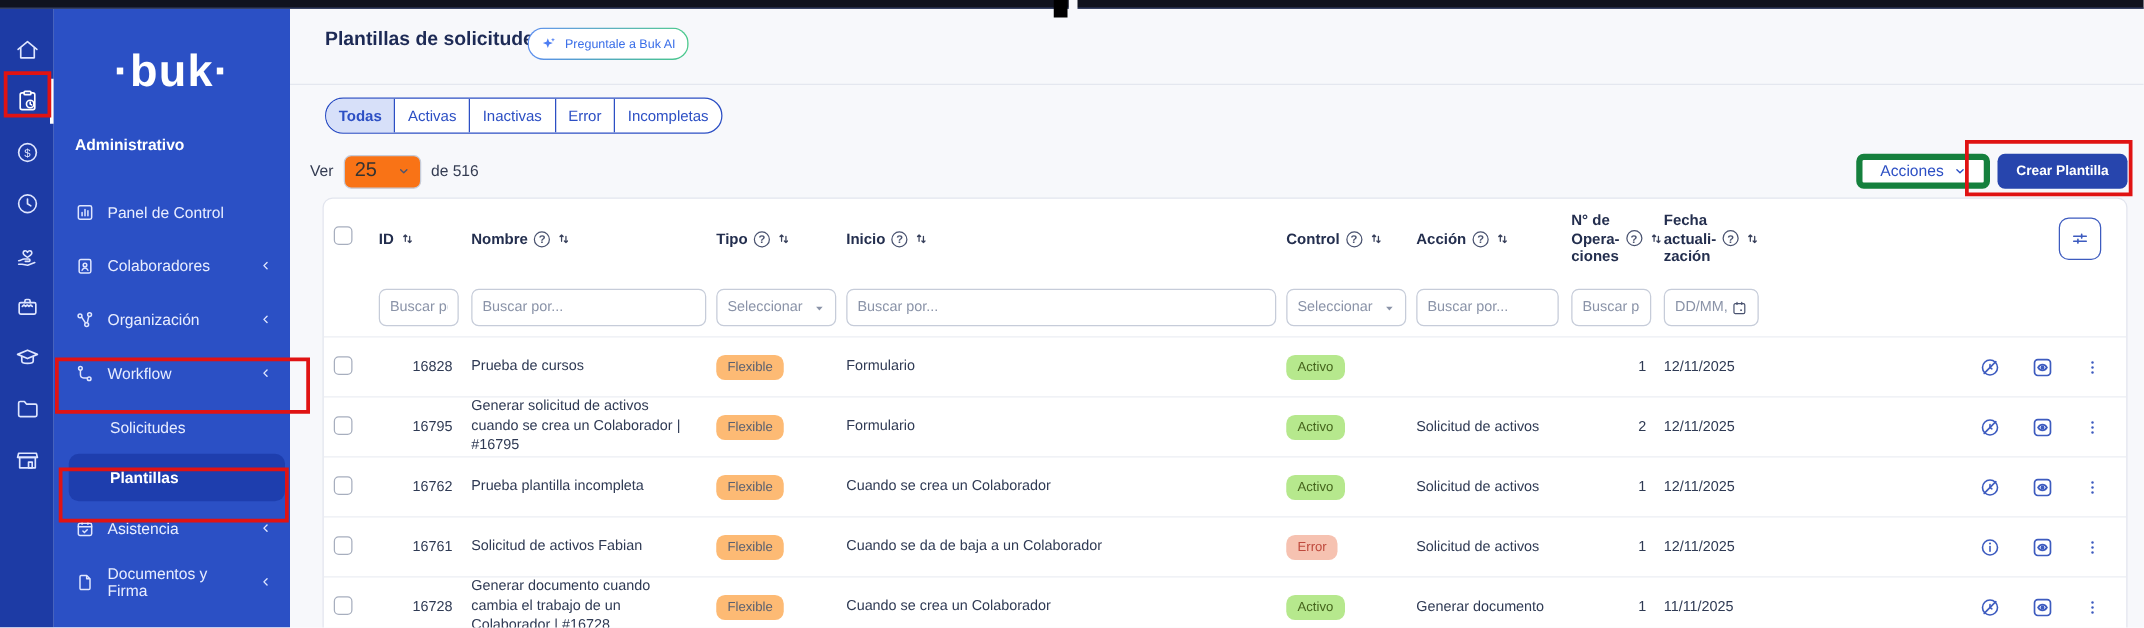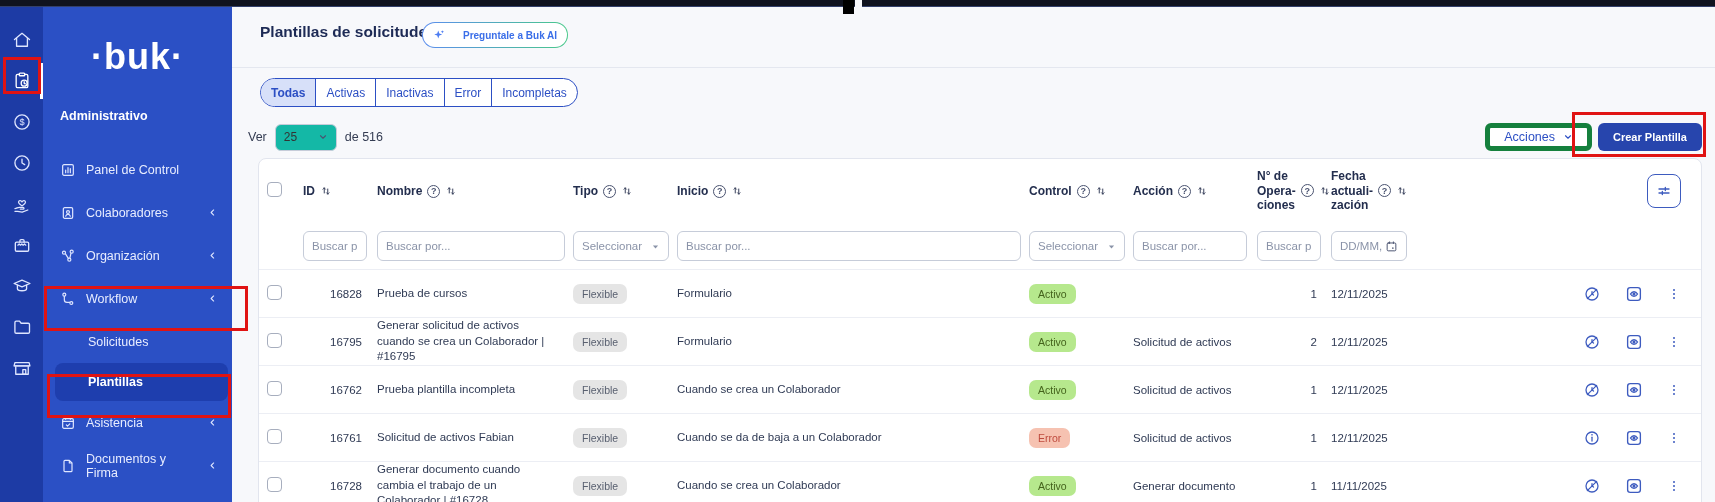--- a/index.html
+++ b/index.html
@@ -30,38 +30,38 @@
     font-size:12.5px; color:#e8edff; cursor:pointer; }
   .side-item .s-icon { width:16px; height:16px; color:#dfe6ff; flex:0 0 16px; }
   .side-item .chev { margin-left:auto; margin-right:14px; color:#dfe6ff; }
   .side-item.sub { padding-left:45px; }
   .side-item.sub.active { background:#1e3eae; border-radius:8px; margin:0 4px 0 12px; padding-left:33px;
     height:38px; font-weight:bold; color:#fff; }
 
   
   .content { position:absolute; left:232px; top:7px; width:1483px; height:495px; overflow:hidden; }
   .page-title { position:absolute; left:28px; top:16px; font-size:15.5px; font-weight:bold; color:#1d2a55; }
-  .ai-chip { position:absolute; left:190px; top:15px; height:26px; display:inline-flex; align-items:center; gap:18px;
+  .ai-chip { position:absolute; left:190px; top:15px; height:26px; display:inline-flex; align-items:center; gap:7px;
     padding:0 10px; border-radius:14px; font-size:10px; color:#3a6ee8; cursor:pointer;
     border:1px solid transparent;
-    background:linear-gradient(#fff,#fff) padding-box, linear-gradient(90deg,#5b8def,#49c98a) border-box;font-weight:bold; }
+    background:linear-gradient(#fff,#fff) padding-box, linear-gradient(90deg,#5b8def,#49c98a) border-box; }
   .header-divider { position:absolute; left:0; top:60px; width:1483px; height:1px; background:#e4e7ef; }
 
   .tabs { position:absolute; left:28px; top:71px; height:29px; display:flex; align-items:stretch;
     border:1px solid #2c4fc4; border-radius:16px; overflow:hidden; background:#fff; }
   .tab { display:flex; align-items:center; padding:0 10px; font-size:12px; color:#2c4fc4;
     border-left:1px solid #2c4fc4; cursor:pointer; white-space:nowrap; }
   .tab:first-child { border-left:none; }
   .tab.active { background:#d7e0f9; font-weight:bold; }
 
   .toolbar { position:absolute; left:16px; top:115px; width:1454px; height:30px; display:flex; align-items:center;
     font-size:12.5px; color:#343c52; }
-  .select-sm { width:62px; height:27px; border:1px solid #c6ccd9; border-radius:6px; background:#14b8a6;
+  .select-sm { width:62px; height:27px; border:1px solid #c6ccd9; border-radius:6px; background:#f97316;
     display:flex; align-items:center; justify-content:space-between; padding:0 8px; margin:0 8px;
-    font-size:12px; color:#333; cursor:pointer; }
+    font-size:16px; color:#333; cursor:pointer; }
   .btn-outline { margin-left:auto; height:28px; display:flex; align-items:center; gap:8px; padding:0 14px;
     border:5px solid #15803d; border-radius:6px; background:#fff; color:#2c4fc4; font-size:12.5px;
     font-family:inherit; cursor:pointer; }
   .btn-solid { margin-left:6px; height:28px; display:flex; align-items:center; padding:0 15px;
     border:none; border-radius:6px; background:#2745ad; color:#fff; font-size:11px; font-weight:bold;
     font-family:inherit; cursor:pointer; }
 
   
   .card { position:absolute; left:26px; top:151px; width:1444px; height:420px; background:#fff;
     border:1px solid #e2e5ee; border-radius:8px; overflow:hidden; }
@@ -87,21 +87,21 @@
     font-size:11.5px; color:#8a93a8; display:flex; align-items:center; justify-content:space-between; cursor:pointer; }
   .w-id{width:64px;} .w-nombre{width:188px;} .w-tipo{width:96px;} .w-inicio{width:344px;}
   .w-estado{width:96px;} .w-accion{width:114px;} .w-oper{width:64px;} .w-fecha{width:76px;}
 
   .tdata { min-height:48px; border-top:1px solid #eceef4; font-size:11.5px; color:#2f3a54; }
   .cell-id { text-align:right; padding-right:15px; }
   .cell-nombre { padding-right:18px; line-height:1.35; }
   .cell-inicio { padding-right:14px; line-height:1.35; }
   .cell-oper { text-align:right; padding-right:14px; }
   .pill { display:inline-block; padding:4px 9px; border-radius:7px; font-size:10.5px; }
-  .pill-gray { background:#e5e5e5; color:#596070; }
+  .pill-gray { background:#fdba74; color:#596070; }
   .pill-green { background:#b6e88d; color:#44631c; }
   .pill-red { background:#f6c2b1; color:#bf4a3d; }
   .row-icon { color:#3d5bbf; cursor:pointer; background:none; border:none; padding:0; }
 
   
   .anno { position:absolute; border:3px solid #e01313; z-index:90; pointer-events:none; }
   .anno-rail { left:3px; top:57px; width:38px; height:37px; }
   .anno-workflow { left:44px; top:286px; width:204px; height:45px; }
   .anno-plantillas { left:47px; top:374px; width:184px; height:44px; }
   .anno-crear { left:1572px; top:112px; width:134px; height:45px; }

